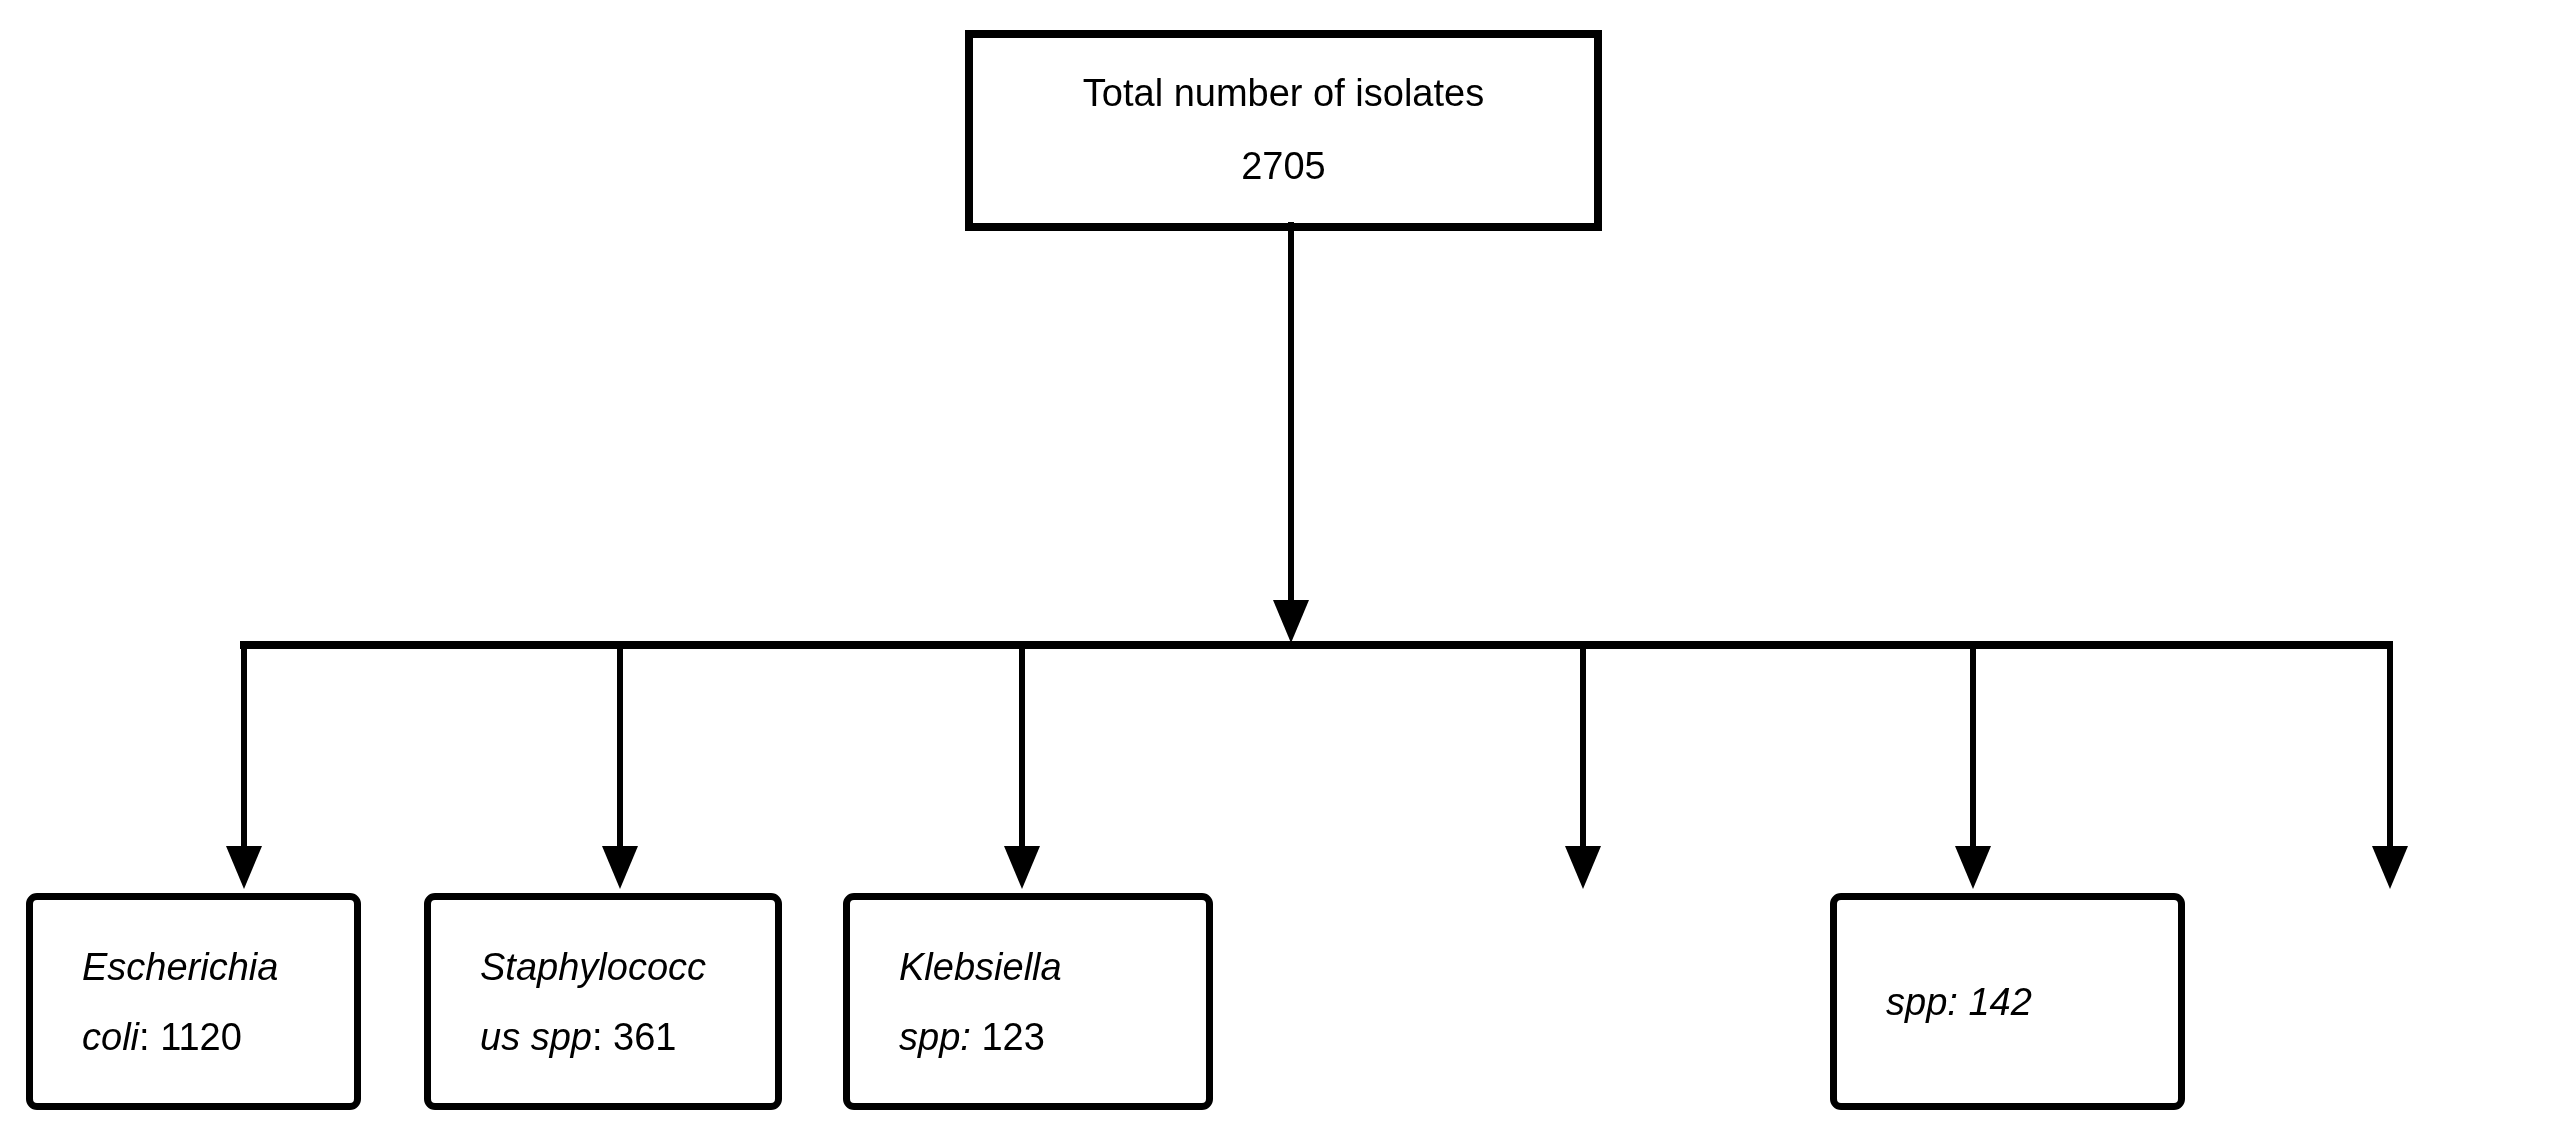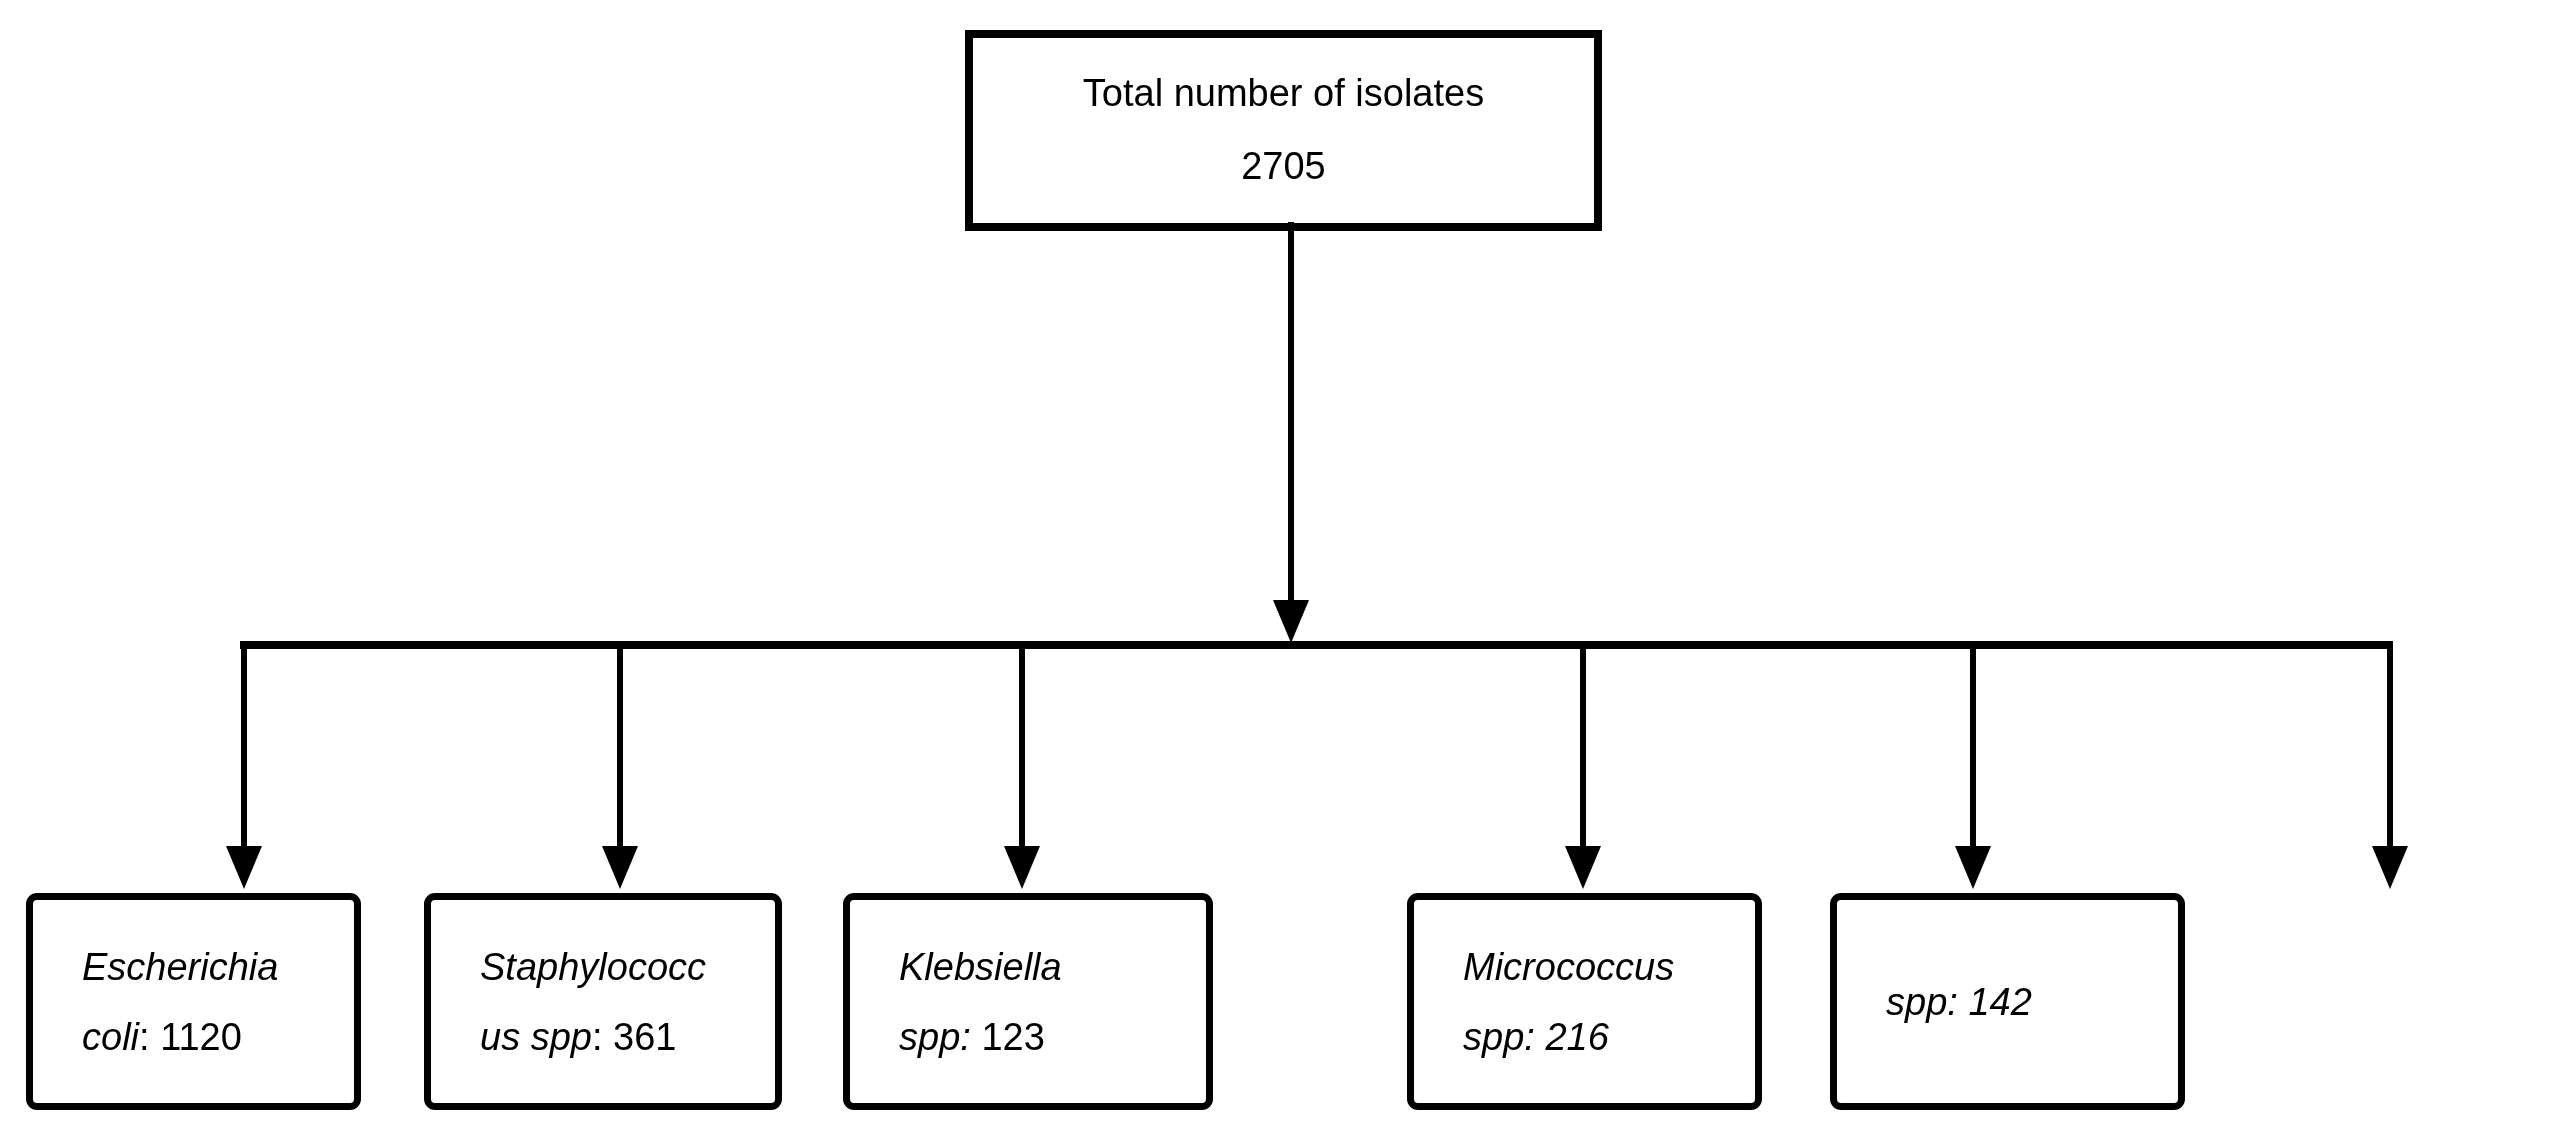--- a/index.html
+++ b/index.html
@@ -161,24 +161,20 @@
   <div class="node n2">
     <div><span class="it">Staphylococc</span></div>
     <div><span class="it">us spp</span><span>: 361</span><sup></sup></div>
   </div>
 
   <div class="node n3">
     <div><span class="it">Klebsiella</span></div>
     <div><span class="it">spp:</span><span> 123</span><sup></sup></div>
   </div>
 
-  <div class="node n4">
-    <div><span class="it">Micrococcus</span></div>
-    <div><span class="it">spp: 216</span><span></span><sup></sup></div>
-  </div>
 
   <div class="node n5">
     <div><span class="it">spp: 142</span><span></span><sup></sup></div>
   </div>
 
 
 </div>
 
 
 </body></html>

